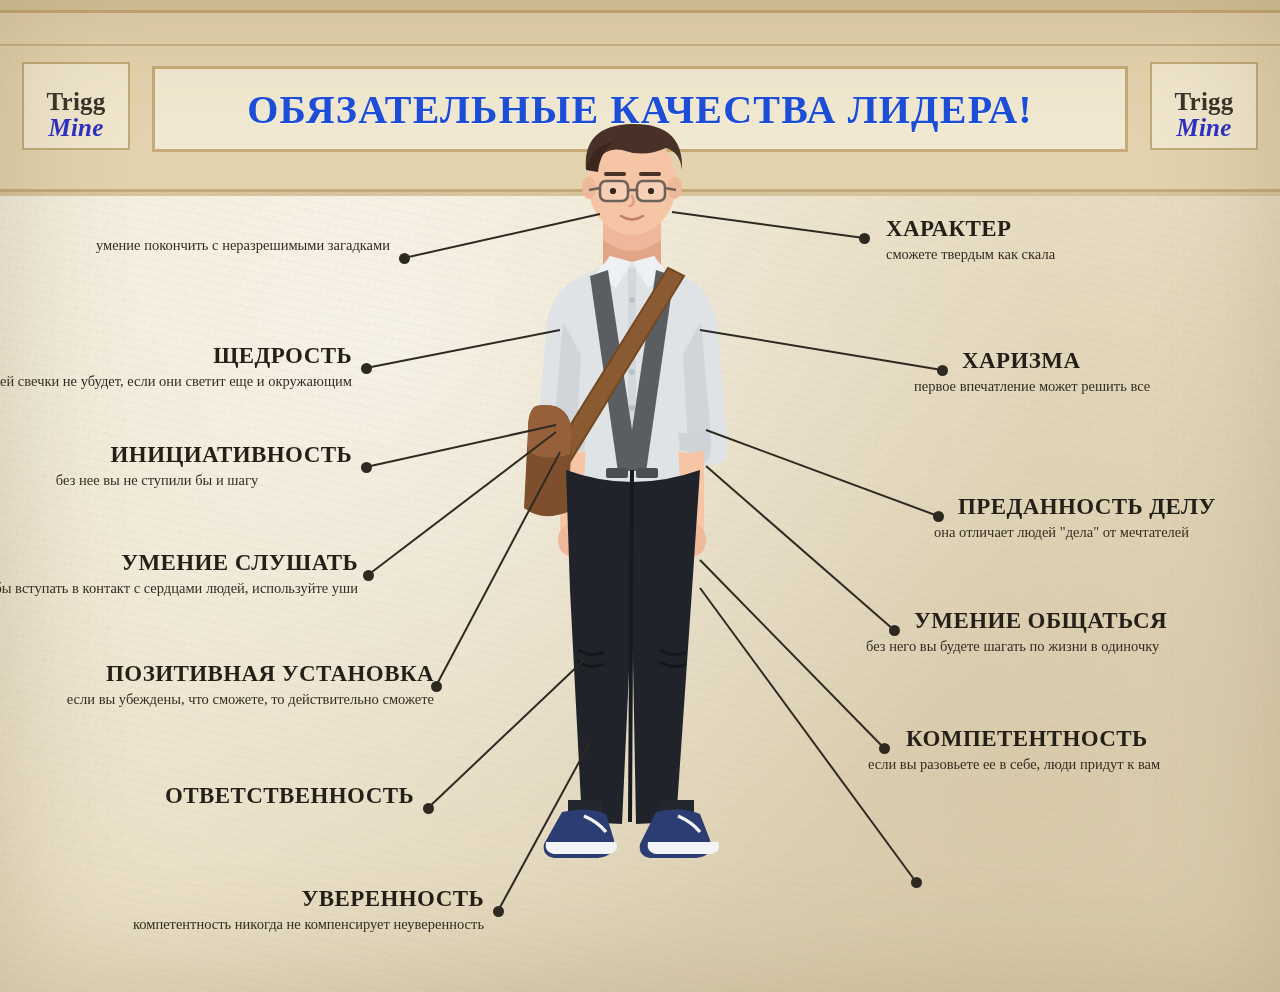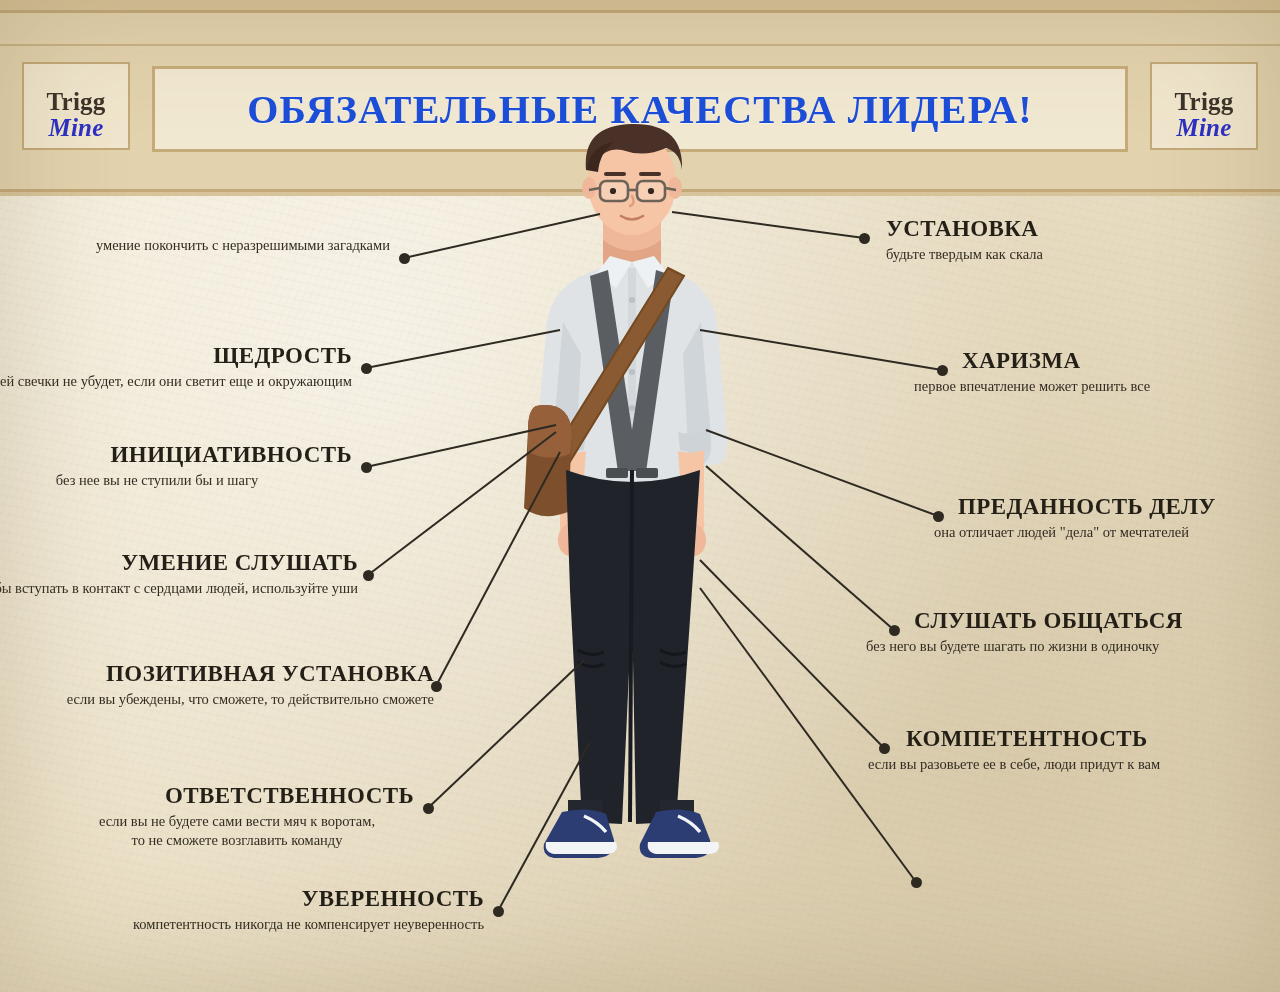--- a/index.html
+++ b/index.html
@@ -345,46 +345,44 @@
     <div class="sub" style="margin-left:-186px;">чтобы вступать в контакт с сердцами людей, используйте уши</div>
   </div>
 
   <div class="label right-align" style="left:12px; top:661px; width:422px;">
     <div class="ttl">ПОЗИТИВНАЯ УСТАНОВКА</div>
     <div class="sub" style="margin-left:-194px;">если вы убеждены, что сможете, то действительно сможете</div>
   </div>
 
   <div class="label right-align" style="left:60px; top:783px; width:354px;">
     <div class="ttl">ОТВЕТСТВЕННОСТЬ</div>
-    <div class="sub" style="white-space:pre-line; text-align:center;">если вы не будете сами вести мяч к воротам,
-то не сможете возглавить команду</div>
   </div>
 
   <div class="label right-align" style="left:110px; top:886px; width:374px;">
     <div class="ttl">УВЕРЕННОСТЬ</div>
     <div class="sub" style="margin-left:-96px;">компетентность никогда не компенсирует неуверенность</div>
   </div>
 
   <div class="label left-align" style="left:886px; top:216px; width:360px;">
-    <div class="ttl">УСТАНОВКА</div>
-    <div class="sub">будьте твердым как скала</div>
+    <div class="ttl">ХАРАКТЕР</div>
+    <div class="sub">сможете твердым как скала</div>
   </div>
 
   <div class="label left-align" style="left:962px; top:348px; width:320px;">
     <div class="ttl">ХАРИЗМА</div>
     <div class="sub" style="margin-left:-48px;">первое впечатление может решить все</div>
   </div>
 
   <div class="label left-align" style="left:958px; top:494px; width:326px;">
     <div class="ttl">ПРЕДАННОСТЬ ДЕЛУ</div>
     <div class="sub" style="margin-left:-24px;">она отличает людей "дела" от мечтателей</div>
   </div>
 
   <div class="label left-align" style="left:914px; top:608px; width:360px;">
-    <div class="ttl">СЛУШАТЬ ОБЩАТЬСЯ</div>
+    <div class="ttl">УМЕНИЕ ОБЩАТЬСЯ</div>
     <div class="sub" style="margin-left:-48px;">без него вы будете шагать по жизни в одиночку</div>
   </div>
 
   <div class="label left-align" style="left:906px; top:726px; width:362px;">
     <div class="ttl">КОМПЕТЕНТНОСТЬ</div>
     <div class="sub" style="margin-left:-38px;">если вы разовьете ее в себе, люди придут к вам</div>
   </div>
 
 
   <div class="vignette"></div>

